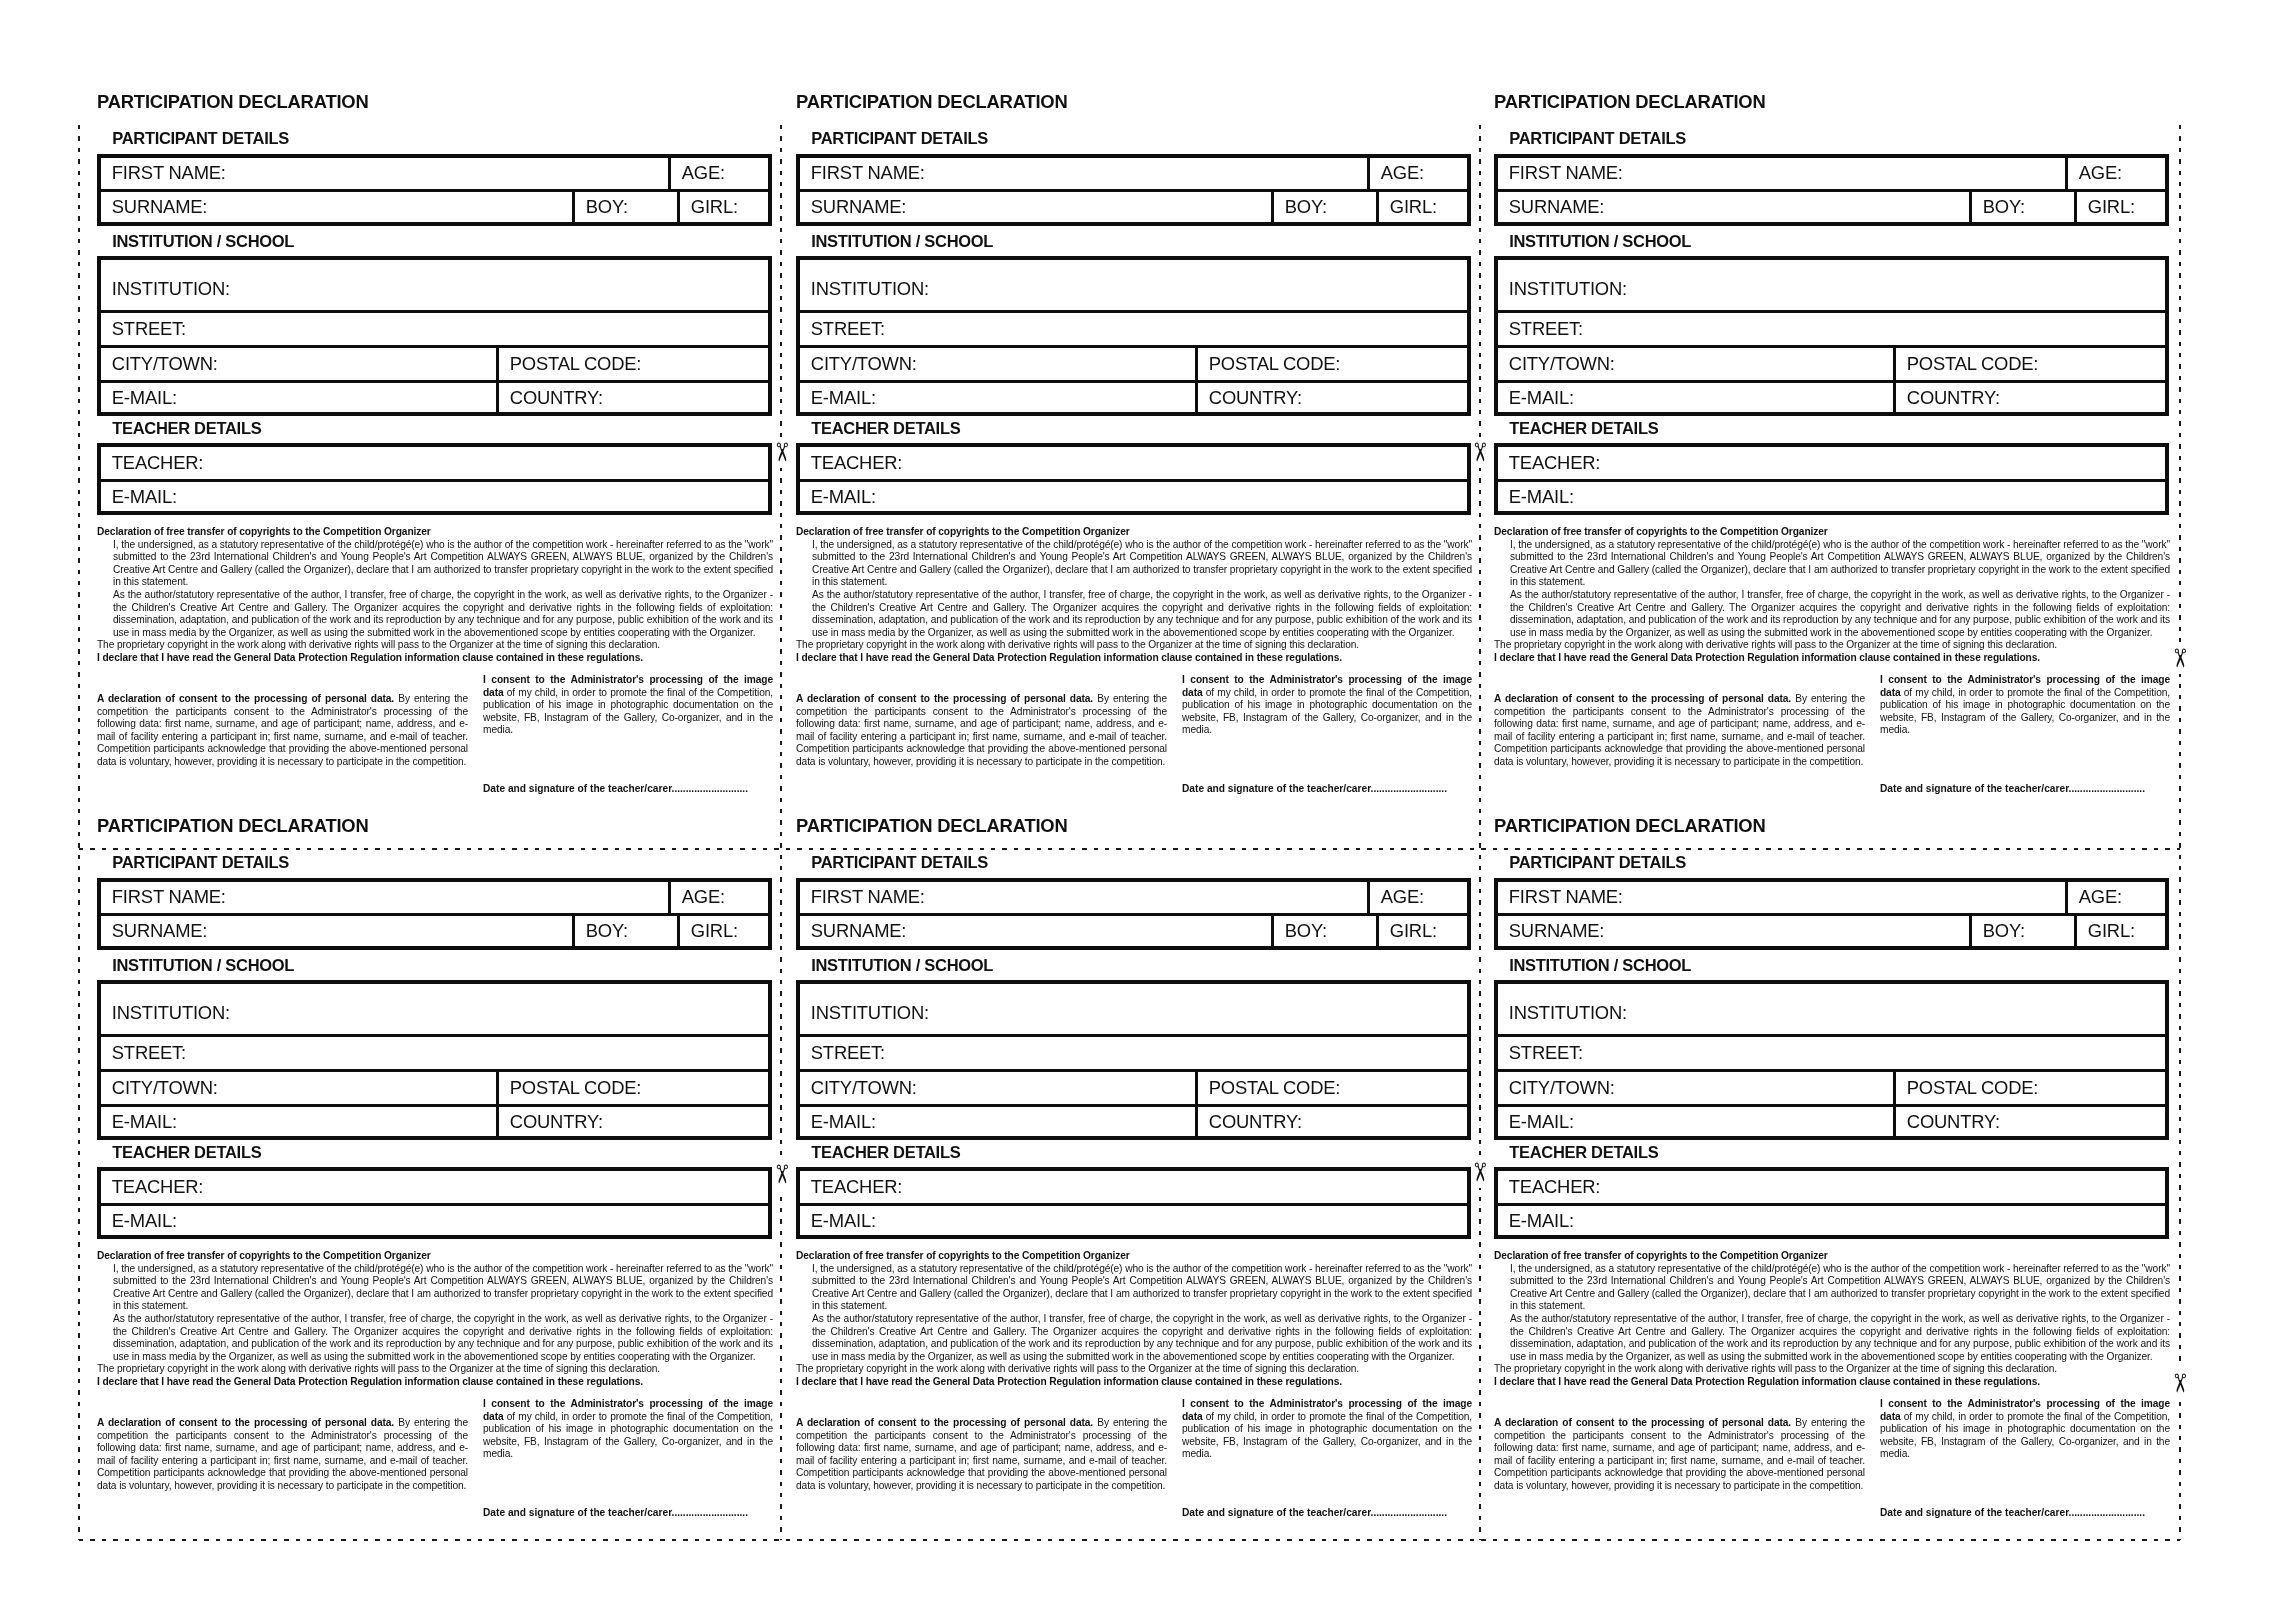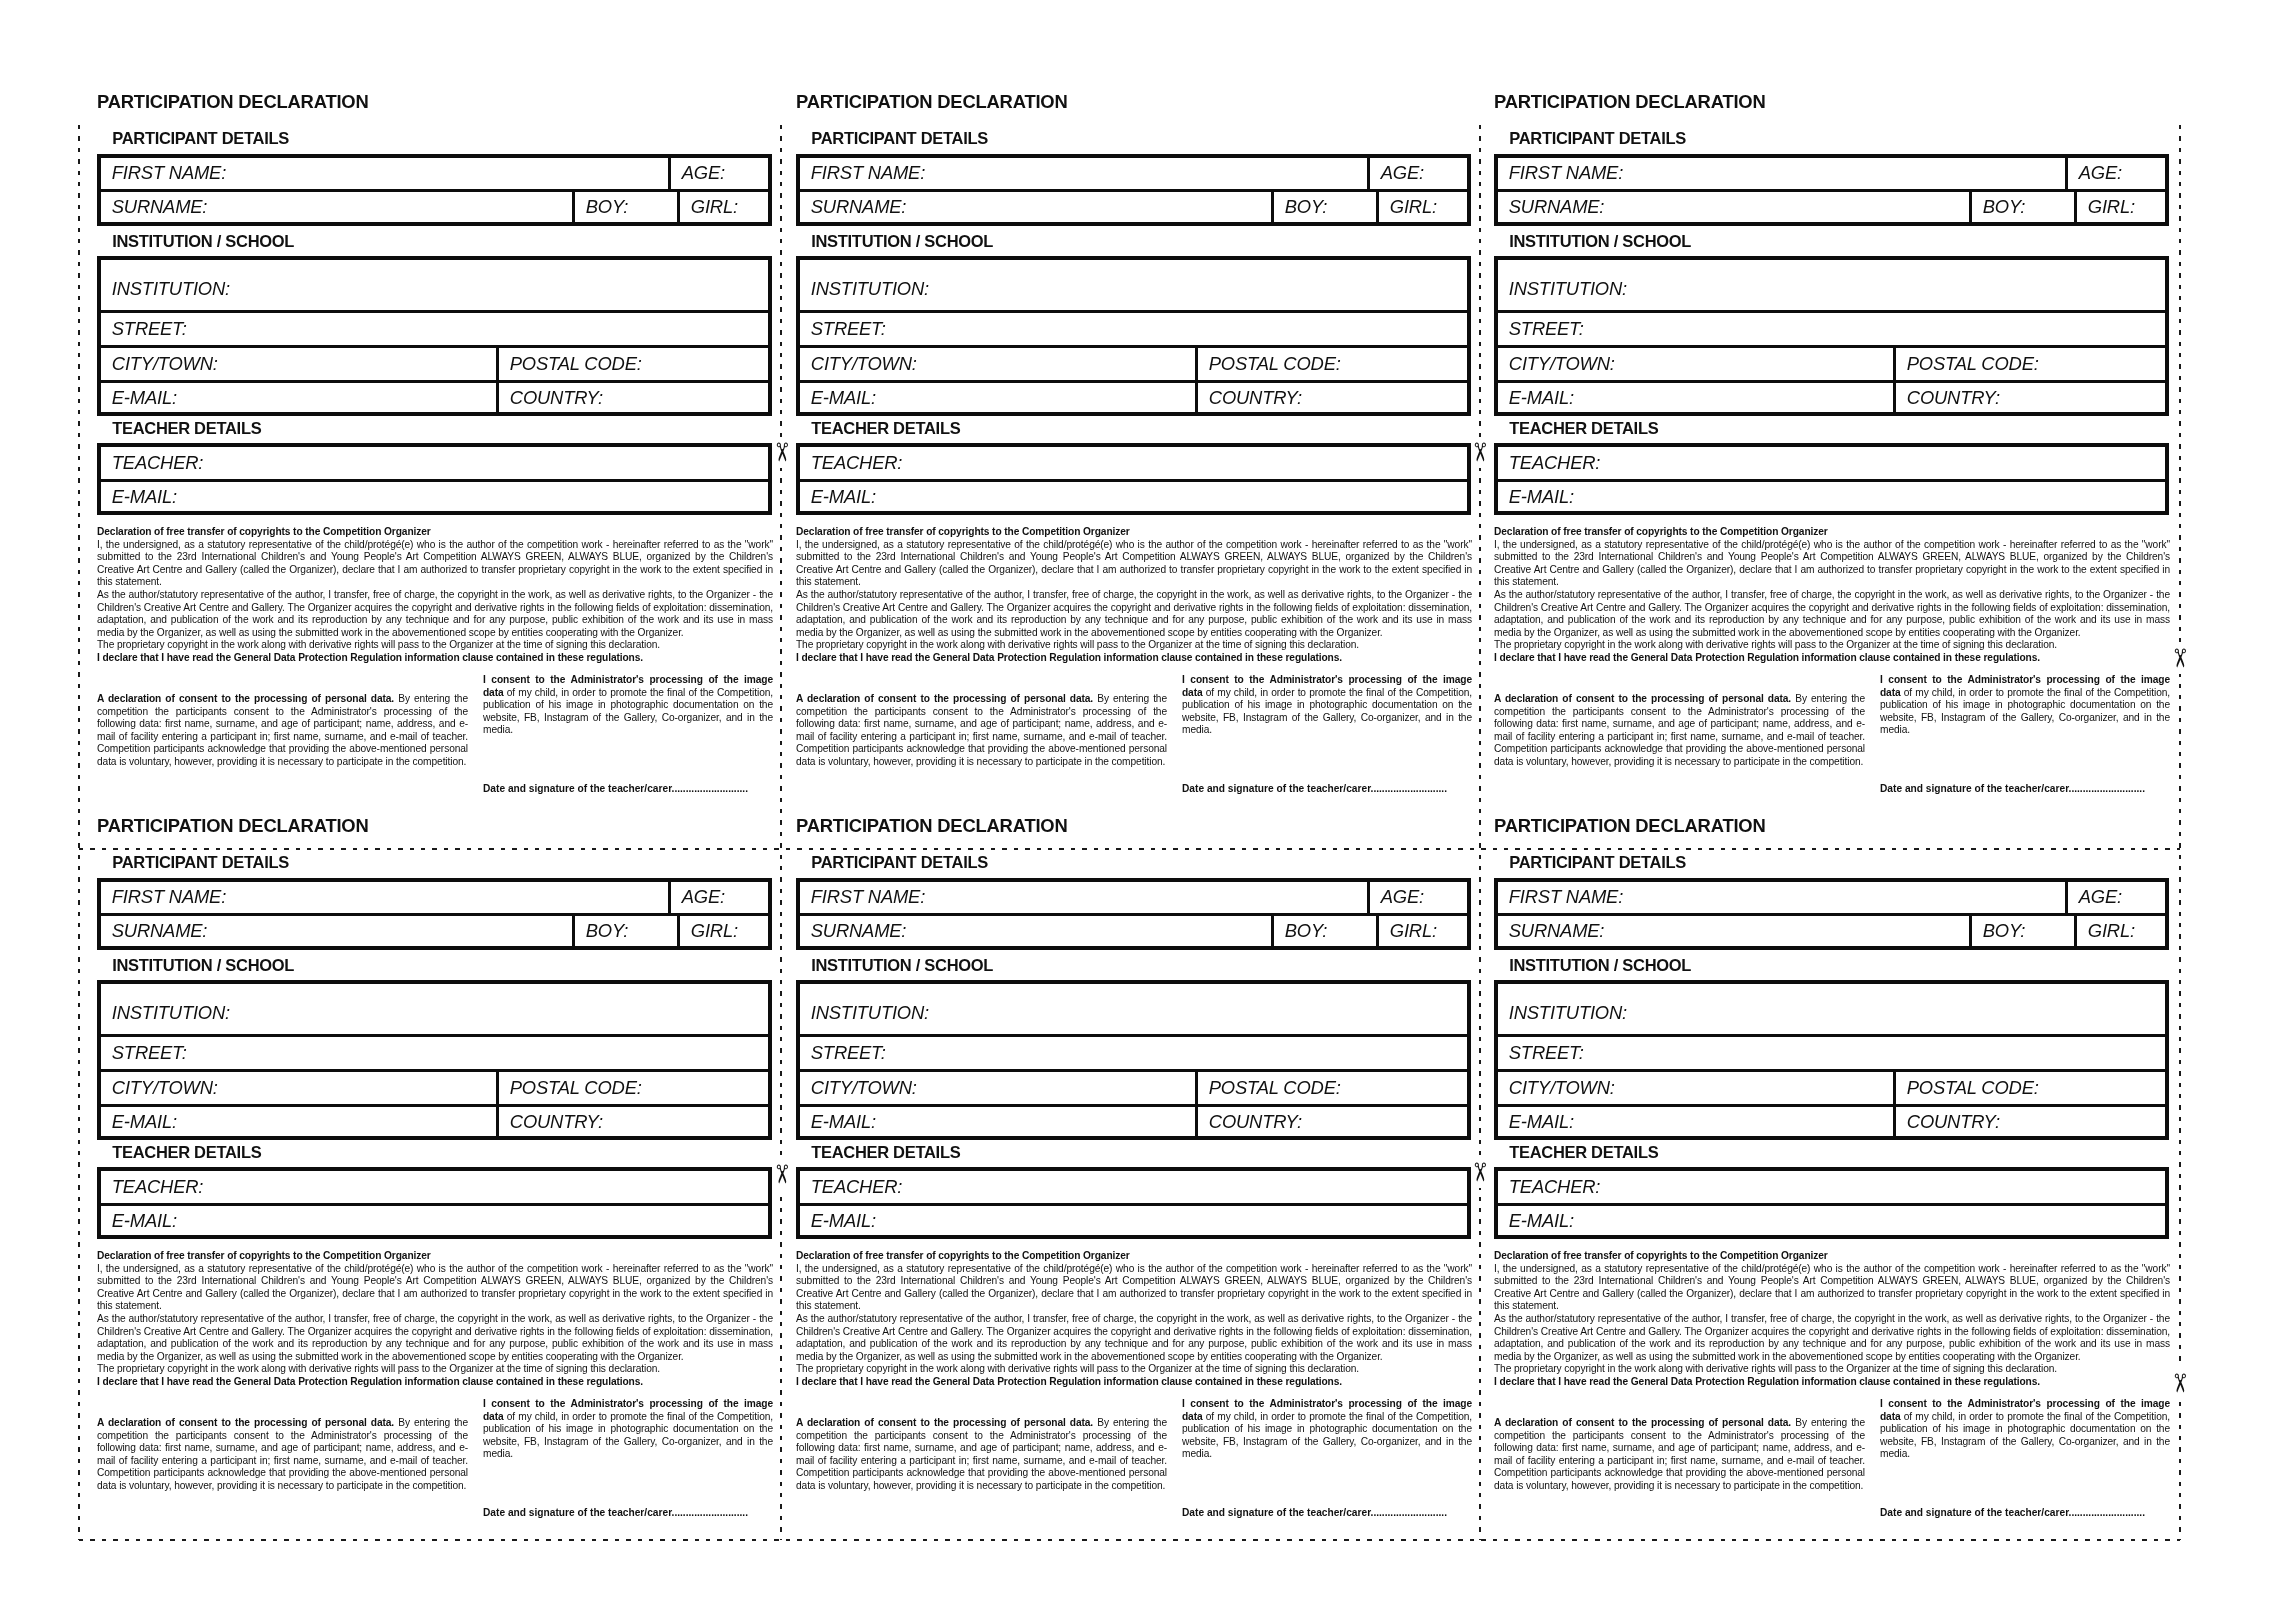--- a/index.html
+++ b/index.html
@@ -5,37 +5,37 @@
   html,body{margin:0;padding:0;background:#e8e8e8;}
   .sheet{position:relative;width:2273px;height:1620px;background:#ffffff;overflow:hidden;
          font-family:"Liberation Sans",sans-serif;color:#111111;}
   .card{position:absolute;width:676px;height:801px;}
   .card-title{position:absolute;top:91px;left:0;width:100%;text-align:left;
               font-weight:bold;font-size:18.4px;letter-spacing:-0.2px;white-space:nowrap;}
   .sec-h{position:absolute;left:15.2px;font-weight:bold;font-size:16.5px;letter-spacing:-0.3px;white-space:nowrap;}
   .h-participant{top:129px}
   .h-institution{top:232px}
   .h-teacher{top:419px}
-  .tbl{position:absolute;left:0;width:667px;border:4.4px solid #0d0d0d;background:#fff;font-style:italic;}
+  .tbl{position:absolute;left:0;width:667px;border:4.4px solid #0d0d0d;background:#fff;}
   .t1{top:154px}
   .t2{top:256px}
   .t3{top:443px}
   .trow{display:flex;width:100%;}
   .sep{border-top:3.2px solid #0d0d0d;}
   .r48{height:30.5px}.r45{height:29px}.r50{height:32px}.r79{height:50px}
   .cell{display:flex;align-items:center;padding-left:10.8px;box-sizing:border-box;
         font-size:18.4px;letter-spacing:-0.2px;white-space:nowrap;overflow:hidden;}
   .grow{flex:1 1 auto;}
   .cl{border-left:3.2px solid #0d0d0d;}
   .top-al{align-items:center;padding-top:7.6px;}
   .w-age{width:100px}.w-boy{width:105px}.w-girl{width:91px}
   .split-l{width:395px}.split-r{flex:1 1 auto;}
   .fine{font-size:10.2px;line-height:12.6px;letter-spacing:-0.1px;}
   .decl{position:absolute;top:526px;left:0;width:676px;}
-  .j{text-align:justify;}
+  .j{text-align:justify;margin-left:16px;}
   .b{font-weight:bold;}
   .consent-left{position:absolute;top:693px;left:0;width:371px;text-align:justify;}
   .consent-right{position:absolute;top:674px;left:386px;width:290px;text-align:justify;}
   .signature{position:absolute;top:783px;left:386px;width:290px;font-weight:bold;
              font-size:10.2px;white-space:nowrap;overflow:hidden;}
   .vcut{position:absolute;top:125px;width:1.9px;height:1415px;
         background:repeating-linear-gradient(to bottom,#1a1a1a 0 4.4px,transparent 4.4px 11.4px);}
   .hcut{position:absolute;left:79px;width:2101px;height:1.9px;
         background:repeating-linear-gradient(to right,#1a1a1a 0 4.4px,transparent 4.4px 11.4px);}
   .scissors{position:absolute;width:30.5px;height:30.5px;display:flex;align-items:center;justify-content:center;

